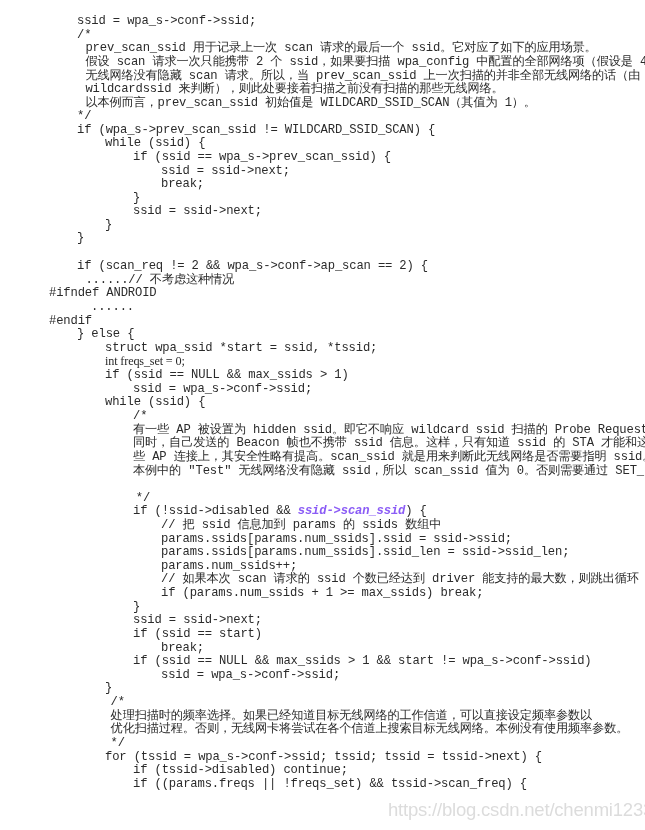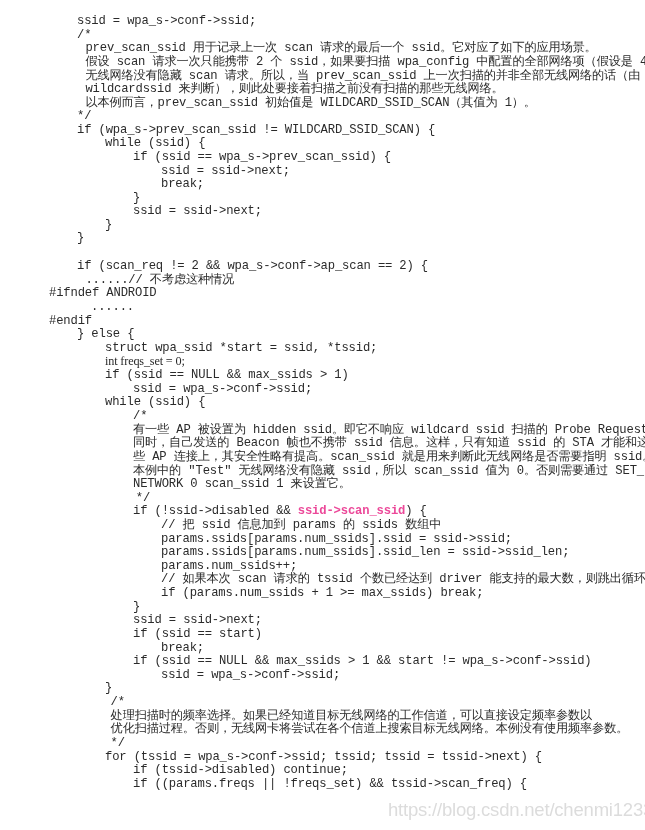--- a/index.html
+++ b/index.html
@@ -6,21 +6,21 @@
   body {
     width: 645px; height: 830px; background: #ffffff; position: relative; overflow: hidden;
     font-family: "Liberation Mono", "DejaVu Sans Mono", monospace;
     color: #2a2a2a;
   }
   .page { position: absolute; left: 0; top: 0; width: 645px; height: 830px; }
   .line {
     position: absolute; white-space: pre; font-size: 12.2px; line-height: 14px;
     letter-spacing: -0.15px; transform: translateY(-7px);
   }
-  .line b { font-weight: bold; color: #ec4899; }
+  .line b { font-weight: bold; color: #8b5cf6; font-style: italic; }
   .watermark {
     position: absolute; left: 388px; top: 799px; font-family: "Liberation Sans", sans-serif;
     font-size: 18.5px; color: #dcdcdc; letter-spacing: -0.2px; white-space: pre;
   }
 </style>
 </head>
 <body>
 
 <div class="page" id="page">
     <div class="line" style="left: 77px; top: 21px;"><span>ssid = wpa_s-&gt;conf-&gt;ssid;</span></div>
@@ -49,28 +49,27 @@
     <div class="line" style="left: 105px; top: 348px;"><span>struct wpa_ssid *start = ssid, *tssid;</span></div>
     <div class="line" style="left: 105px; top: 361px; font-family: Liberation Serif, serif;"><span>int freqs_set = 0;</span></div>
     <div class="line" style="left: 105px; top: 375px;"><span>if (ssid == NULL &amp;&amp; max_ssids &gt; 1)</span></div>
     <div class="line" style="left: 133px; top: 389px;"><span>ssid = wpa_s-&gt;conf-&gt;ssid;</span></div>
     <div class="line" style="left: 105px; top: 402px;"><span>while (ssid) {</span></div>
     <div class="line" style="left: 133px; top: 416px;"><span>/*</span></div>
     <div class="line" style="left: 133px; top: 430px;"><span>有一些 AP 被设置为 hidden ssid。即它不响应 wildcard ssid 扫描的 Probe Request，</span></div>
     <div class="line" style="left: 133px; top: 443px;"><span>同时，自己发送的 Beacon 帧也不携带 ssid 信息。这样，只有知道 ssid 的 STA 才能和这</span></div>
     <div class="line" style="left: 133px; top: 457px;"><span>些 AP 连接上，其安全性略有提高。scan_ssid 就是用来判断此无线网络是否需要指明 ssid。</span></div>
     <div class="line" style="left: 133px; top: 471px;"><span>本例中的 "Test" 无线网络没有隐藏 ssid，所以 scan_ssid 值为 0。否则需要通过 SET_</span></div>
-    <div class="line" style="left: 133px; top: 484px;"><span>NETWORK 0 scan_ssid 1 来设置它。</span></div>
     <div class="line" style="left: 135.8px; top: 498px;"><span>*/</span></div>
     <div class="line" style="left: 133px; top: 511px;"><span>if (!ssid-&gt;disabled &amp;&amp; </span><b>ssid-&gt;scan_ssid</b><span>) {</span></div>
     <div class="line" style="left: 161px; top: 525px;"><span>// 把 ssid 信息加到 params 的 ssids 数组中</span></div>
     <div class="line" style="left: 161px; top: 552px;"><span>params.ssids[params.num_ssids].ssid_len = ssid-&gt;ssid_len;</span></div>
     <div class="line" style="left: 161px; top: 539px;"><span>params.ssids[params.num_ssids].ssid = ssid-&gt;ssid;</span></div>
     <div class="line" style="left: 161px; top: 566px;"><span>params.num_ssids++;</span></div>
-    <div class="line" style="left: 161px; top: 579px;"><span>// 如果本次 scan 请求的 tssid 个数已经达到 driver 能支持的最大数，则跳出循环</span></div>
+    <div class="line" style="left: 161px; top: 579px;"><span>// 如果本次 scan 请求的 ssid 个数已经达到 driver 能支持的最大数，则跳出循环</span></div>
     <div class="line" style="left: 161px; top: 593px;"><span>if (params.num_ssids + 1 &gt;= max_ssids) break;</span></div>
     <div class="line" style="left: 133px; top: 607px;"><span>}</span></div>
     <div class="line" style="left: 133px; top: 620px;"><span>ssid = ssid-&gt;next;</span></div>
     <div class="line" style="left: 133px; top: 634px;"><span>if (ssid == start)</span></div>
     <div class="line" style="left: 161px; top: 648px;"><span>break;</span></div>
     <div class="line" style="left: 133px; top: 661px; text-align: center;"><span>if (ssid == NULL &amp;&amp; max_ssids &gt; 1 &amp;&amp; start != wpa_s-&gt;conf-&gt;ssid)</span></div>
     <div class="line" style="left: 161px; top: 675px;"><span>ssid = wpa_s-&gt;conf-&gt;ssid;</span></div>
     <div class="line" style="left: 105px; top: 688px;"><span>}</span></div>
     <div class="line" style="left: 110.6px; top: 702px;"><span>/*</span></div>
     <div class="line" style="left: 110.6px; top: 716px;"><span>处理扫描时的频率选择。如果已经知道目标无线网络的工作信道，可以直接设定频率参数以</span></div>

